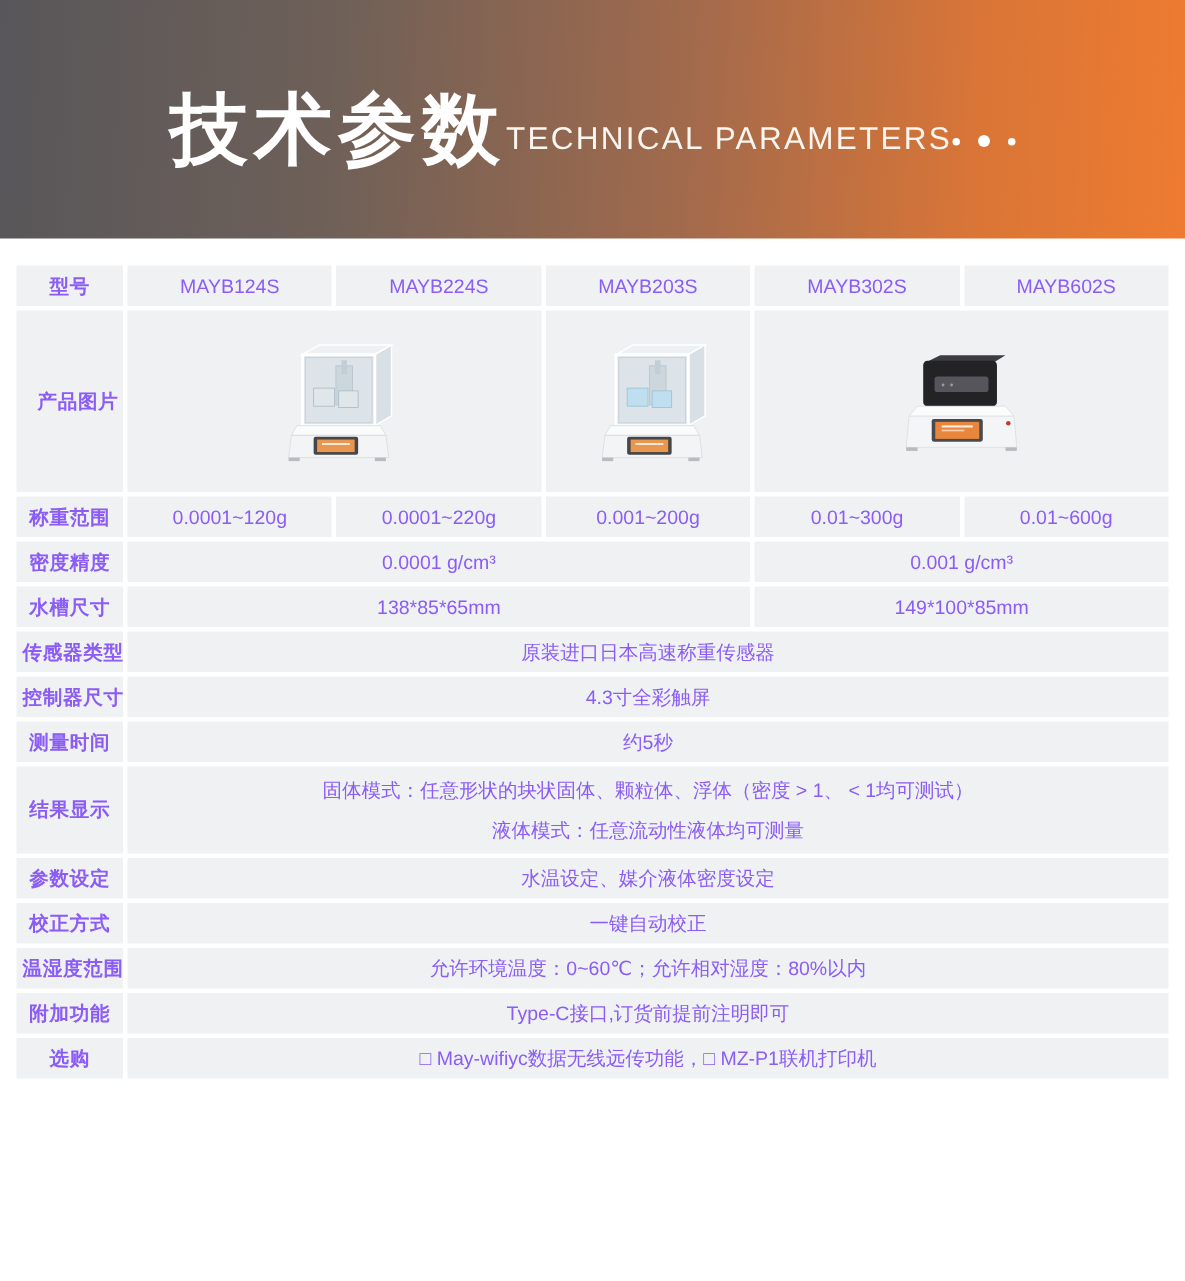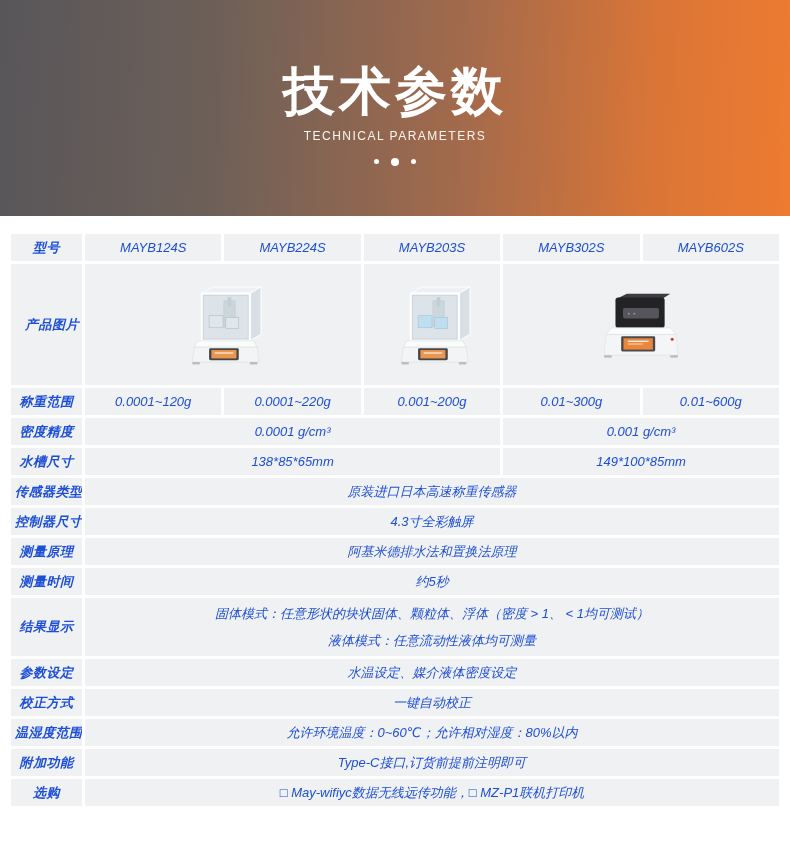--- a/index.html
+++ b/index.html
@@ -5,39 +5,39 @@
   * { box-sizing: border-box; margin: 0; padding: 0; }
   html, body { width: 790px; background: #ffffff; }
   body {
     font-family: "Liberation Sans", "DejaVu Sans", sans-serif;
     color: #3d3d3d;
     width: 790px;
     height: 854px;
     overflow: hidden;
   }
   .hero {
-    height: 216px;
+    height: 159px;
     background: linear-gradient(93deg, #58565a 0%, #6e6058 28%, #a26a4c 58%, #d97537 82%, #ee7b30 100%);
     display: flex;
-    flex-direction: column;
+    flex-direction: row;
     align-items: center;
     justify-content: center;
     padding-top: 14px;
   }
   .hero-title {
     color: #ffffff;
     font-size: 52px;
     font-weight: bold;
     letter-spacing: 4px;
     line-height: 1;
   }
   .hero-subtitle {
     margin-top: 12px;
     color: #fbf5ef;
-    font-size: 12px;
+    font-size: 21px;
     letter-spacing: 1.5px;
     font-weight: 500;
   }
   .hero-dots {
     margin-top: 15px;
     display: flex;
     align-items: center;
     gap: 12px;
   }
   .dot { width: 5px; height: 5px; border-radius: 50%; background: #ffffff; }
@@ -48,25 +48,24 @@
     margin: 15px 8px 0 8px;
     border-collapse: separate;
     border-spacing: 3px;
     table-layout: fixed;
   }
   table.spec td {
     background: #eff1f3;
     text-align: center;
     vertical-align: middle;
     font-size: 13px;
-    color: #1d4ed8;
+    color: #8b5cf6;
     padding: 2px 4px;
     overflow: hidden;
     white-space: nowrap;
-    font-style: italic;
   }
   td.lbl { font-weight: bold; color: #323232; letter-spacing: 0.5px; }
   tr.r    td { height: 27px; }
   tr.r-ph td { height: 93px; padding: 14px; }
   tr.r-rs td { height: 57px; }
   .rs-line { line-height: 27px; }
   .photo-wrap { display: flex; align-items: center; justify-content: center; height: 93px; }
 </style>
 </head>
 <body>
@@ -190,24 +189,20 @@
 
   <tr class="r">
     <td class="lbl">传感器类型</td>
     <td colspan="5">原装进口日本高速称重传感器</td>
   </tr>
   <tr class="r">
     <td class="lbl">控制器尺寸</td>
     <td colspan="5">4.3寸全彩触屏</td>
   </tr>
   <tr class="r">
-    <td class="lbl">测量原理</td>
-    <td colspan="5">阿基米德排水法和置换法原理</td>
-  </tr>
-  <tr class="r">
     <td class="lbl">测量时间</td>
     <td colspan="5">约5秒</td>
   </tr>
 
   <tr class="r-rs">
     <td class="lbl">结果显示</td>
     <td colspan="5">
       <div class="rs-line">固体模式：任意形状的块状固体、颗粒体、浮体（密度 &gt; 1、 &lt; 1均可测试）</div>
       <div class="rs-line">液体模式：任意流动性液体均可测量</div>
     </td>

